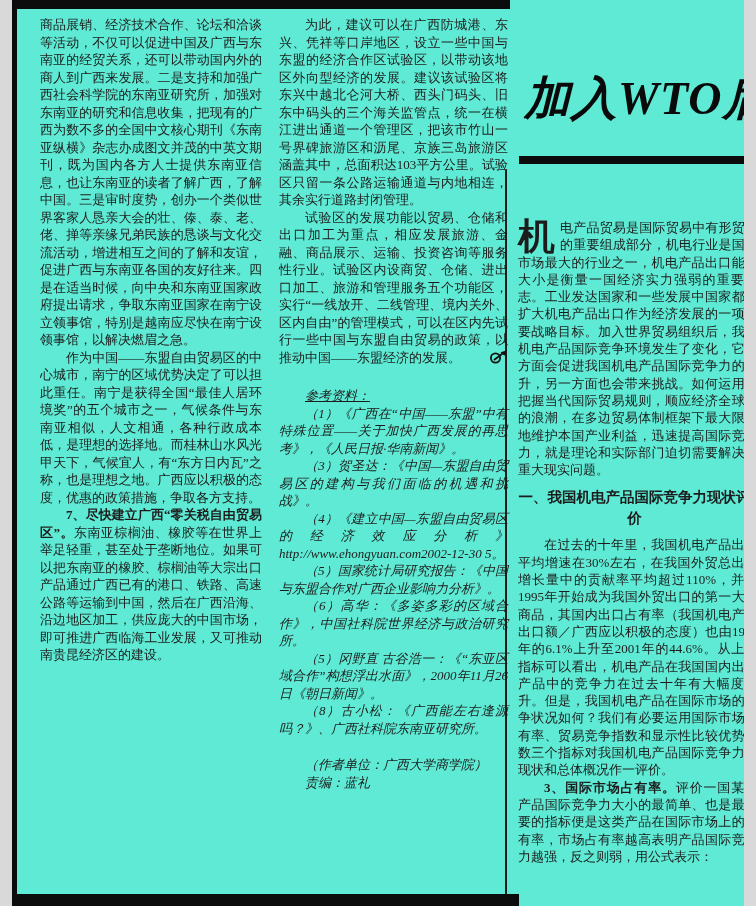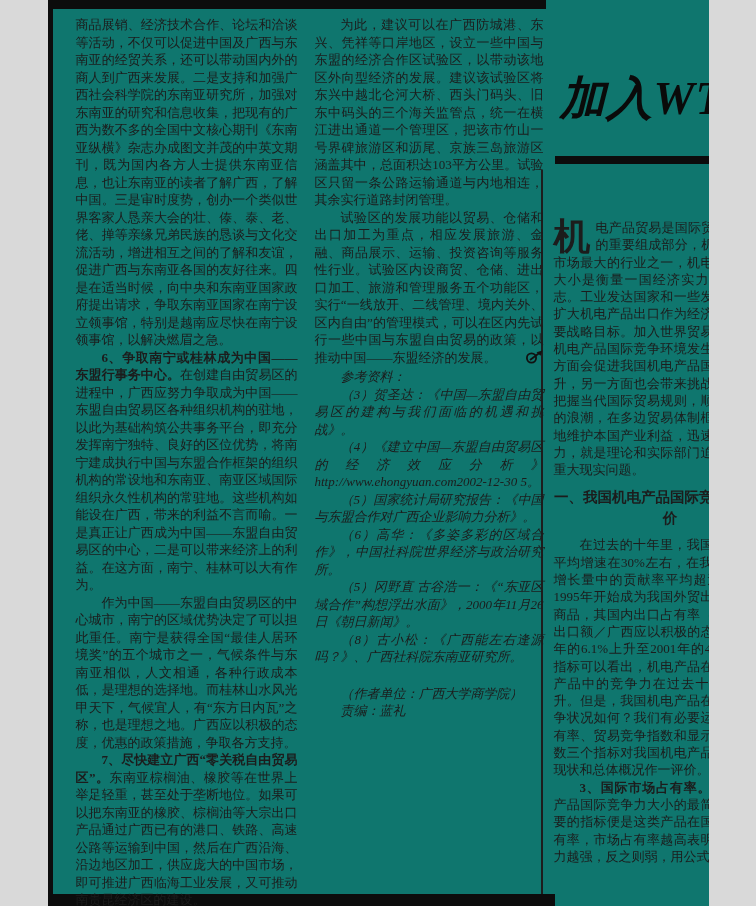--- a/index.html
+++ b/index.html
@@ -1,38 +1,38 @@
 <!DOCTYPE html>
 <html lang="zh"><head>
 <meta charset="utf-8">
 <style>
   html,body{margin:0;padding:0;background:#d9d9d9;}
   .page{
-    position:relative;width:661px;height:906px;margin:0 auto;
-    background:#0f766e;overflow:hidden;color:#1c1c1c;
+    position:relative;width:732px;height:906px;margin:0 auto;
+    background:#5eead4;overflow:hidden;color:#1c1c1c;
     font-family:"Liberation Serif","DejaVu Serif",serif;
   }
   
   .top-rule{position:absolute;left:0;top:0;width:498px;height:9px;background:#0c0c0c;}
   .left-edge-rule{position:absolute;left:0;top:0;width:5px;height:906px;background:#0c0c0c;}
   .bottom-rule{position:absolute;left:0;top:894px;width:507px;height:12px;background:#0c0c0c;}
   .banner-rule{position:absolute;left:507px;top:156px;width:249px;height:8px;background:#0c0c0c;}
   .column-divider{position:absolute;left:493px;top:170px;width:2px;height:724px;background:#1d1d1d;}
 
   .col{position:absolute;font-size:13px;line-height:17.5px;text-align:justify;text-justify:inter-ideograph;}
   .col-left{left:28px;top:16px;width:222px;}
   .col-mid{left:267px;top:16px;width:229px;}
   .col-right{left:506px;top:219px;width:240px;line-height:17.3px;}
 
   p{margin:0;text-indent:2em;}
   p.flush{text-indent:0;}
   .lead{font-weight:bold;}
 
   
-  .refs-title{font-style:italic;}
+  .refs-title{margin-top:19px;font-style:italic;text-decoration:underline;}
   .ref-item{font-style:italic;}
   .author-note{margin-top:19px;font-style:italic;}
   .editor-note{font-style:italic;}
 
   
   .banner{
     position:absolute;left:512px;top:68px;width:246px;height:80px;
     font-size:46px;font-weight:bold;font-style:italic;white-space:nowrap;
     letter-spacing:1px;color:#0a0a0a;
     font-family:"Liberation Serif","DejaVu Serif",serif;
@@ -52,33 +52,33 @@
 
 <div class="page">
 
   <div class="top-rule"></div>
   <div class="left-edge-rule"></div>
   <div class="bottom-rule"></div>
   <div class="column-divider"></div>
 
   <div class="col col-left">
     <p class="flush">商品展销、经济技术合作、论坛和洽谈等活动，不仅可以促进中国及广西与东南亚的经贸关系，还可以带动国内外的商人到广西来发展。二是支持和加强广西社会科学院的东南亚研究所，加强对东南亚的研究和信息收集，把现有的广西为数不多的全国中文核心期刊《东南亚纵横》杂志办成图文并茂的中英文期刊，既为国内各方人士提供东南亚信息，也让东南亚的读者了解广西，了解中国。三是审时度势，创办一个类似世界客家人恳亲大会的壮、傣、泰、老、佬、掸等亲缘兄弟民族的恳谈与文化交流活动，增进相互之间的了解和友谊，促进广西与东南亚各国的友好往来。四是在适当时候，向中央和东南亚国家政府提出请求，争取东南亚国家在南宁设立领事馆，特别是越南应尽快在南宁设领事馆，以解决燃眉之急。</p>
-    <p><span class="lead">6、争取南宁或桂林成为中国——东盟行事务中心。</span><span>在创建自由贸易区的进程中，广西应努力争取成为中国——东盟自由贸易区各种组织机构的驻地，以此为基础构筑公共事务平台，即充分发挥南宁独特、良好的区位优势，将南宁建成执行中国与东盟合作框架的组织机构的常设地和东南亚、南亚区域国际组织永久性机构的常驻地。这些机构如能设在广西，带来的利益不言而喻。一是真正让广西成为中国——东盟自由贸易区的中心，二是可以带来经济上的利益。在这方面，南宁、桂林可以大有作为。</span></p>
     <p>作为中国——东盟自由贸易区的中心城市，南宁的区域优势决定了可以担此重任。南宁是获得全国“最佳人居环境奖”的五个城市之一，气候条件与东南亚相似，人文相通，各种行政成本低，是理想的选择地。而桂林山水风光甲天下，气候宜人，有“东方日内瓦”之称，也是理想之地。广西应以积极的态度，优惠的政策措施，争取各方支持。</p>
     <p><span class="lead">7、尽快建立广西“零关税自由贸易区”。</span><span>东南亚棕榈油、橡胶等在世界上举足轻重，甚至处于垄断地位。如果可以把东南亚的橡胶、棕榈油等大宗出口产品通过广西已有的港口、铁路、高速公路等运输到中国，然后在广西沿海、沿边地区加工，供应庞大的中国市场，即可推进广西临海工业发展，又可推动南贵昆经济区的建设。</span></p>
   </div>
 
   <div class="col col-mid">
     <p>为此，建议可以在广西防城港、东兴、凭祥等口岸地区，设立一些中国与东盟的经济合作区试验区，以带动该地区外向型经济的发展。建议该试验区将东兴中越北仑河大桥、西头门码头、旧东中码头的三个海关监管点，统一在横江进出通道一个管理区，把该市竹山一号界碑旅游区和沥尾、京族三岛旅游区涵盖其中，总面积达103平方公里。试验区只留一条公路运输通道与内地相连，其余实行道路封闭管理。</p>
     <p><span>试验区的发展功能以贸易、仓储和出口加工为重点，相应发展旅游、金融、商品展示、运输、投资咨询等服务性行业。试验区内设商贸、仓储、进出口加工、旅游和管理服务五个功能区，实行“一线放开、二线管理、境内关外、区内自由”的管理模式，可以在区内先试行一些中国与东盟自由贸易的政策，以推动中国——东盟经济的发展。</span><span class="endmark"><svg width="19" height="14" viewBox="0 0 19 14">
             <circle cx="6.5" cy="8" r="4.6" fill="none" stroke="#111" stroke-width="1.8"></circle>
             <line x1="5" y1="10" x2="15" y2="2.5" stroke="#111" stroke-width="1.8"></line>
             <polygon points="17.5,0.5 11.5,2.2 15.6,5.8" fill="#111"></polygon>
           </svg></span></p>
     <p class="refs-title">参考资料：</p>
+    <p class="ref-item">（1）《广西在“中国——东盟”中有特殊位置——关于加快广西发展的再思考》，《人民日报·华南新闻》。</p>
     <p class="ref-item">（3）贺圣达：《中国—东盟自由贸易区的建构与我们面临的机遇和挑战》。</p>
     <p class="ref-item">（4）《建立中国—东盟自由贸易区的经济效应分析》http://www.ehongyuan.com2002-12-30 5。</p>
     <p class="ref-item">（5）国家统计局研究报告：《中国与东盟合作对广西企业影响力分析》。</p>
     <p class="ref-item">（6）高华：《多姿多彩的区域合作》，中国社科院世界经济与政治研究所。</p>
     <p class="ref-item">（5）冈野直 古谷浩一：《“东亚区域合作”构想浮出水面》，2000年11月26日《朝日新闻》。</p>
     <p class="ref-item">（8）古小松：《广西能左右逢源吗？》、广西社科院东南亚研究所。</p>
     <p class="author-note">（作者单位：广西大学商学院）</p>
     <p class="editor-note">责编：蓝礼</p>
   </div>
 

